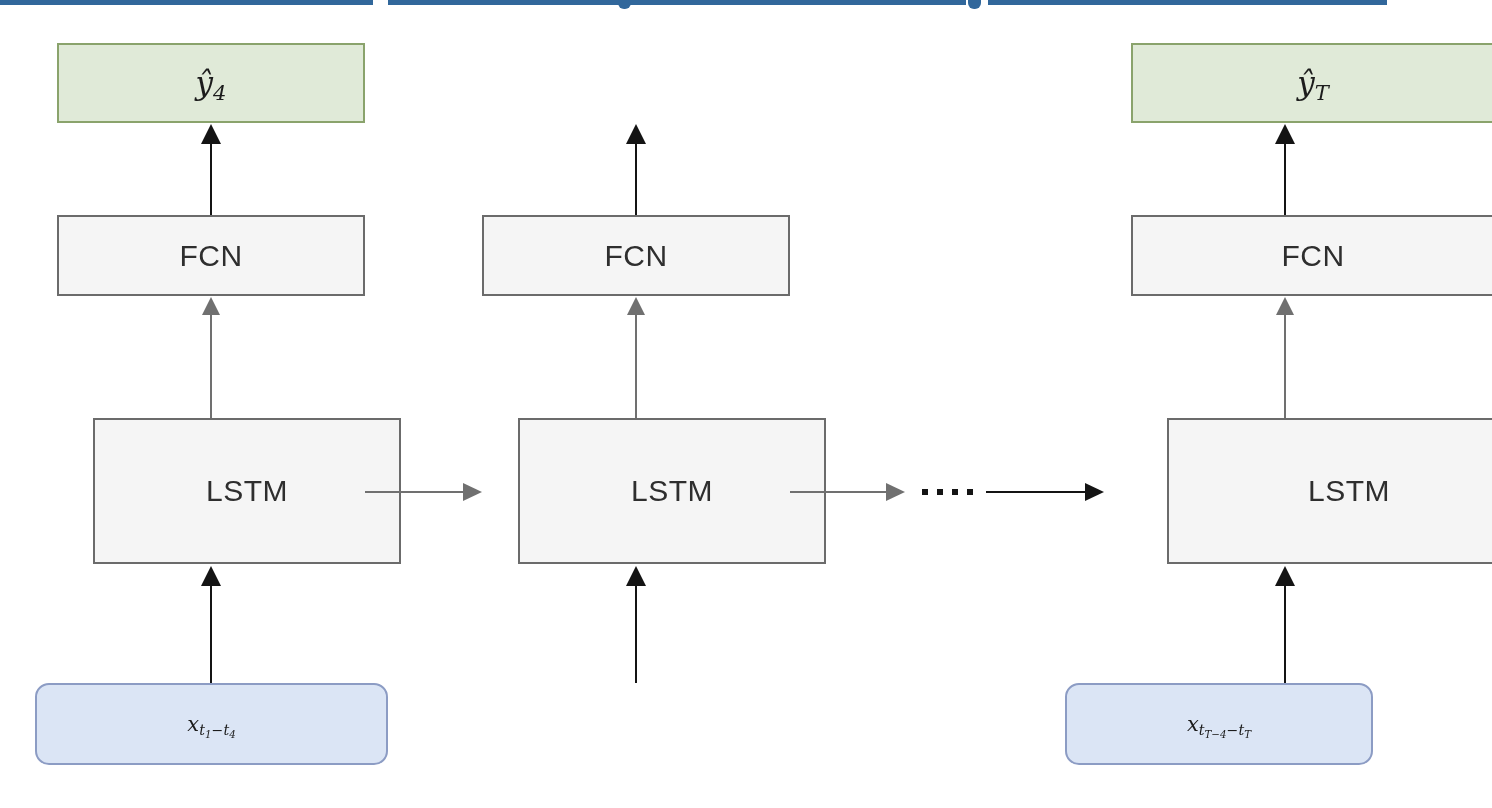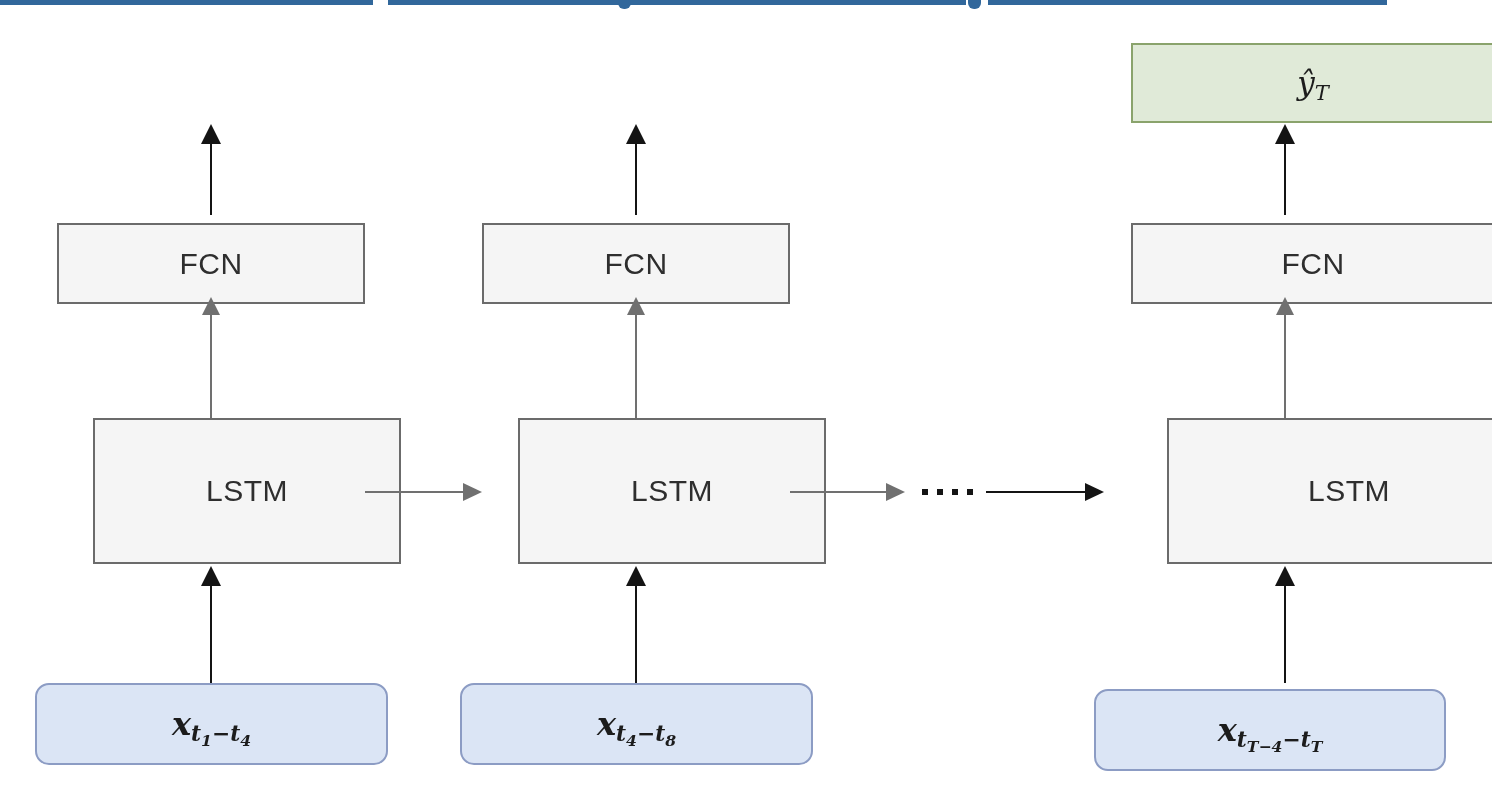--- a/index.html
+++ b/index.html
@@ -17,30 +17,30 @@
   
   .strip-seg{position:absolute;top:0;height:5px;background:var(--strip_blue);}
   .strip-desc{position:absolute;top:0;height:9px;width:13px;background:var(--strip_blue);
     border-radius:0 0 6px 6px;}
   
   .node{position:absolute;display:flex;align-items:center;justify-content:center;}
   .green{background:var(--green_fill);border:2px solid var(--green_border);}
   .grayb{background:var(--gray_fill);border:2px solid var(--gray_border);}
   .blueb{background:var(--blue_fill);border:2px solid var(--blue_border);border-radius:14px;}
   .row-green{top:43px;height:80px;}
-  .row-fcn{top:223px;height:81px;}
+  .row-fcn{top:215px;height:81px;}
   .row-lstm{top:418px;height:146px;margin-left:36px;}
   .row-blue{top:683px;height:82px;}
   .c1{left:57px;width:308px;} .c2{left:482px;width:308px;} .c3{left:1131px;width:364px;}
-  .b1{left:35px;width:353px;} .b2{left:460px;width:353px;} .b3{left:1094px;width:352px;margin-top:6px;}
+  .b1{left:35px;width:353px;} .b2{left:460px;width:353px;} .b3{left:1065px;width:308px;}
   
   .sans-label{font-family:"Liberation Sans",sans-serif;font-size:30px;color:var(--text_dark);letter-spacing:.5px;}
   .math{font-family:"DejaVu Serif","Liberation Serif",serif;font-style:italic;color:#1c1c1c;}
   .math-y{font-size:31px;}
-  .math-x{font-size:32px;font-weight:700;}
+  .math-x{font-size:21px;font-weight:400;}
   .math sub{font-style:italic;line-height:0;}
   .s1{font-size:.68em;vertical-align:-.28em;}
   .s2{font-size:.72em;vertical-align:-.30em;}
   
   .vline{position:absolute;width:2px;}
   .hline{position:absolute;height:2px;top:491px;}
   .black-ln{background:var(--arrow_black);} .gray-ln{background:var(--arrow_gray);}
   .head-up{position:absolute;width:0;height:0;border-left:10px solid transparent;border-right:10px solid transparent;}
   .head-up.blk{border-bottom:20px solid var(--arrow_black);}
   .head-up.gry{border-left-width:9px;border-right-width:9px;border-bottom:18px solid var(--arrow_gray);}
@@ -55,20 +55,23 @@
 <div class="canvas">
 
   <div>
     <div class="strip-seg" style="left:0;width:373px;"></div>
     <div class="strip-seg" style="left:388px;width:578px;"></div>
     <div class="strip-seg" style="left:988px;width:399px;"></div>
     <div class="strip-desc" style="left:618px;"></div>
     <div class="strip-desc" style="left:968px;"></div>
   </div>
 
+  <div class="node green row-green c1">
+    <span class="math math-y"><span>ŷ</span><sub class="s1">4</sub></span>
+  </div>
   <div class="node grayb row-fcn c1">
     <span class="sans-label">FCN</span>
   </div>
   <div class="node grayb row-lstm c1">
     <span class="sans-label">LSTM</span>
   </div>
   <div class="node blueb row-blue b1">
     <span class="math math-x"><span>x</span><sub class="s1"><span>t</span><sub class="s2">1</sub><span>−</span><span>t</span><sub class="s2">4</sub></sub></span>
   </div>
 
@@ -77,23 +80,20 @@
   <div class="head-up gry" style="left:202px;top:297px;"></div>
   <div class="vline gray-ln" style="left:210px;top:313px;height:105px;"></div>
   <div class="head-up blk" style="left:201px;top:566px;"></div>
   <div class="vline black-ln" style="left:210px;top:584px;height:99px;"></div>
 
   <div class="node grayb row-fcn c2">
     <span class="sans-label">FCN</span>
   </div>
   <div class="node grayb row-lstm c2">
     <span class="sans-label">LSTM</span>
-  </div>
-  <div class="node blueb row-blue b2">
-    <span class="math math-x"><span>x</span><sub class="s1"><span>t</span><sub class="s2">4</sub><span>−</span><span>t</span><sub class="s2">8</sub></sub></span>
   </div>
 
   <div class="head-up blk" style="left:626px;top:124px;"></div>
   <div class="vline black-ln" style="left:635px;top:142px;height:73px;"></div>
   <div class="head-up gry" style="left:627px;top:297px;"></div>
   <div class="vline gray-ln" style="left:635px;top:313px;height:105px;"></div>
   <div class="head-up blk" style="left:626px;top:566px;"></div>
   <div class="vline black-ln" style="left:635px;top:584px;height:99px;"></div>
 
   <div class="node green row-green c3">

